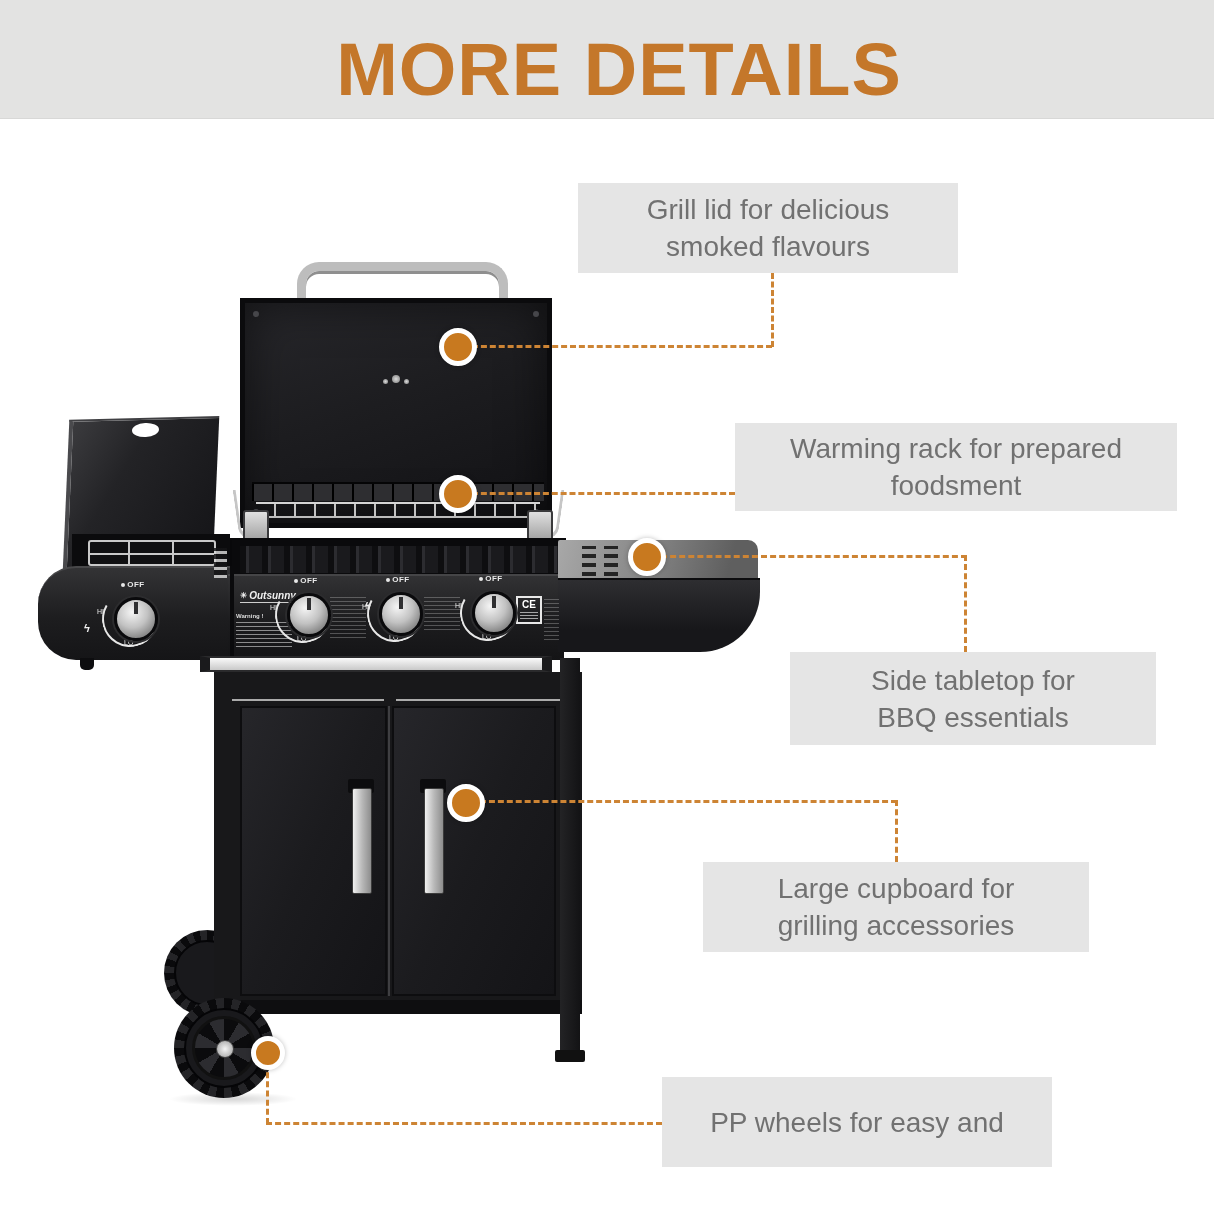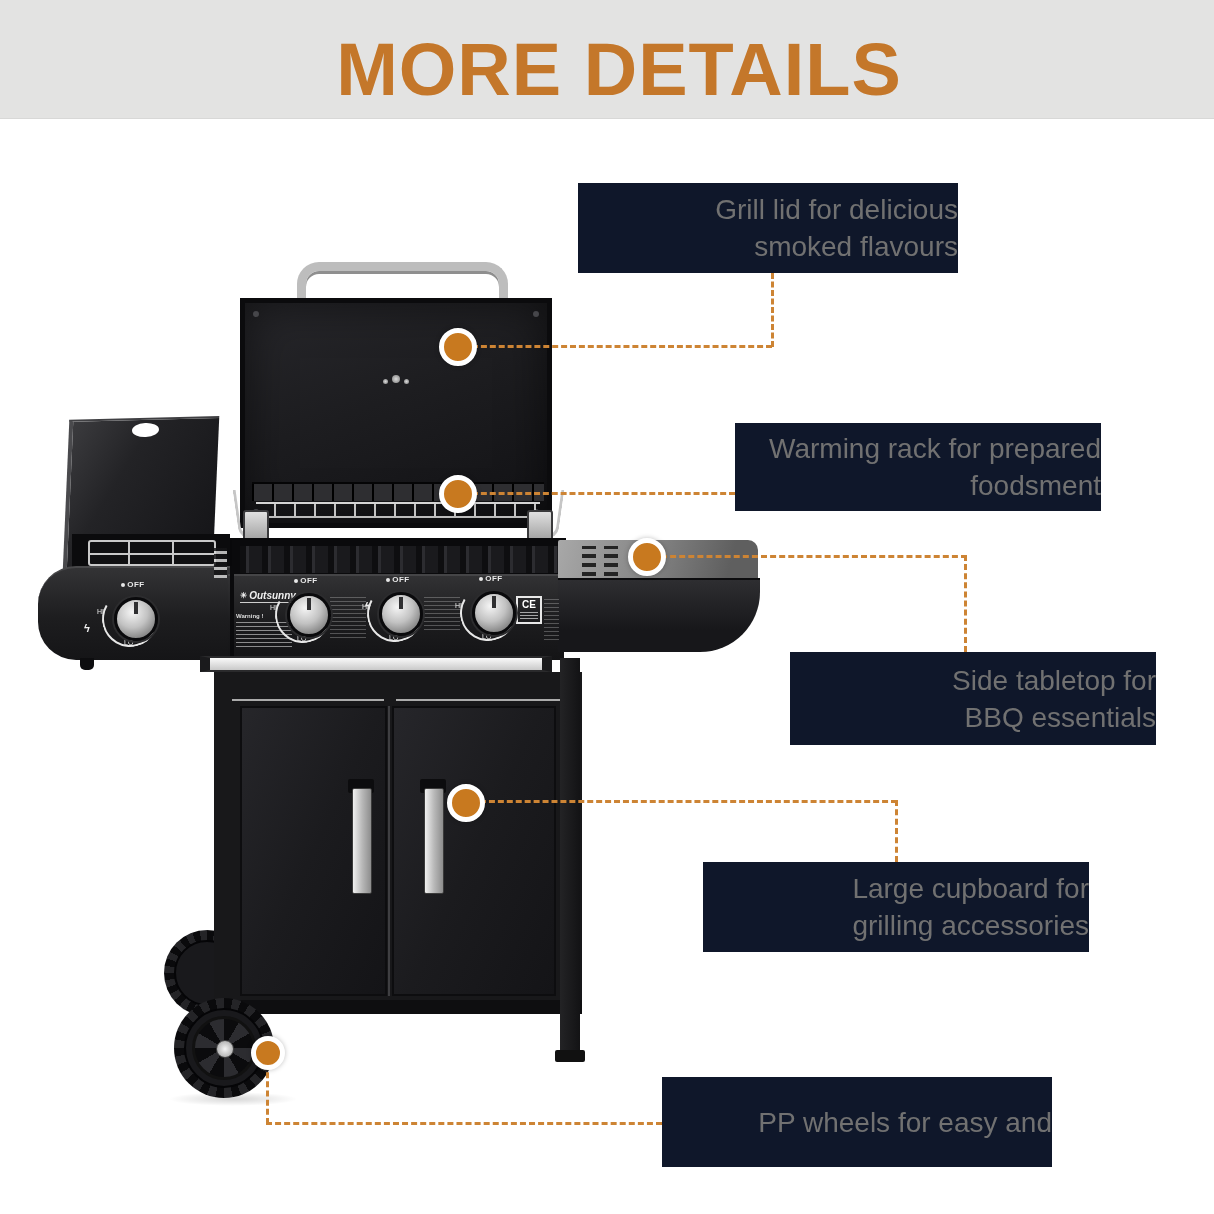--- a/index.html
+++ b/index.html
@@ -7,25 +7,25 @@
           font-family:"Liberation Sans",sans-serif;}
   .abs{position:absolute;}
 
   
   .banner{position:absolute;left:0;top:0;width:1214px;height:118px;background:#e3e3e2;
           border-bottom:1px solid #d8d8d7;}
   .banner h1{margin:12px;width:100%;text-align:center;line-height:116px;font-size:74px;
              font-weight:bold;color:#c4772a;letter-spacing:1px;}
 
   
-  .callout{position:absolute;background:#0f172a;color:#717171;text-align:right;
+  .callout{position:absolute;background:#e5e5e5;color:#717171;text-align:center;
            display:flex;flex-direction:column;justify-content:center;
            font-size:28px;line-height:37px;z-index:10;}
   #co-lid{left:578px;top:183px;width:380px;height:90px;}
-  #co-rack{left:735px;top:423px;width:366px;height:88px;}
+  #co-rack{left:735px;top:423px;width:442px;height:88px;}
   #co-table{left:790px;top:652px;width:366px;height:93px;}
   #co-cupboard{left:703px;top:862px;width:386px;height:90px;}
   #co-wheels{left:662px;top:1077px;width:390px;height:90px;}
 
   
   .dash-h{position:absolute;border-top:3px dashed #cd8434;height:0;z-index:50;}
   .dash-v{position:absolute;border-left:3px dashed #cd8434;width:0;z-index:50;}
   .dot{position:absolute;width:28px;height:28px;border-radius:50%;background:#c8791f;
        border:5px solid #ffffff;box-shadow:0 0 5px rgba(0,0,0,.25);z-index:60;box-sizing:content-box;}
   .dot.small{width:24px;height:24px;}

